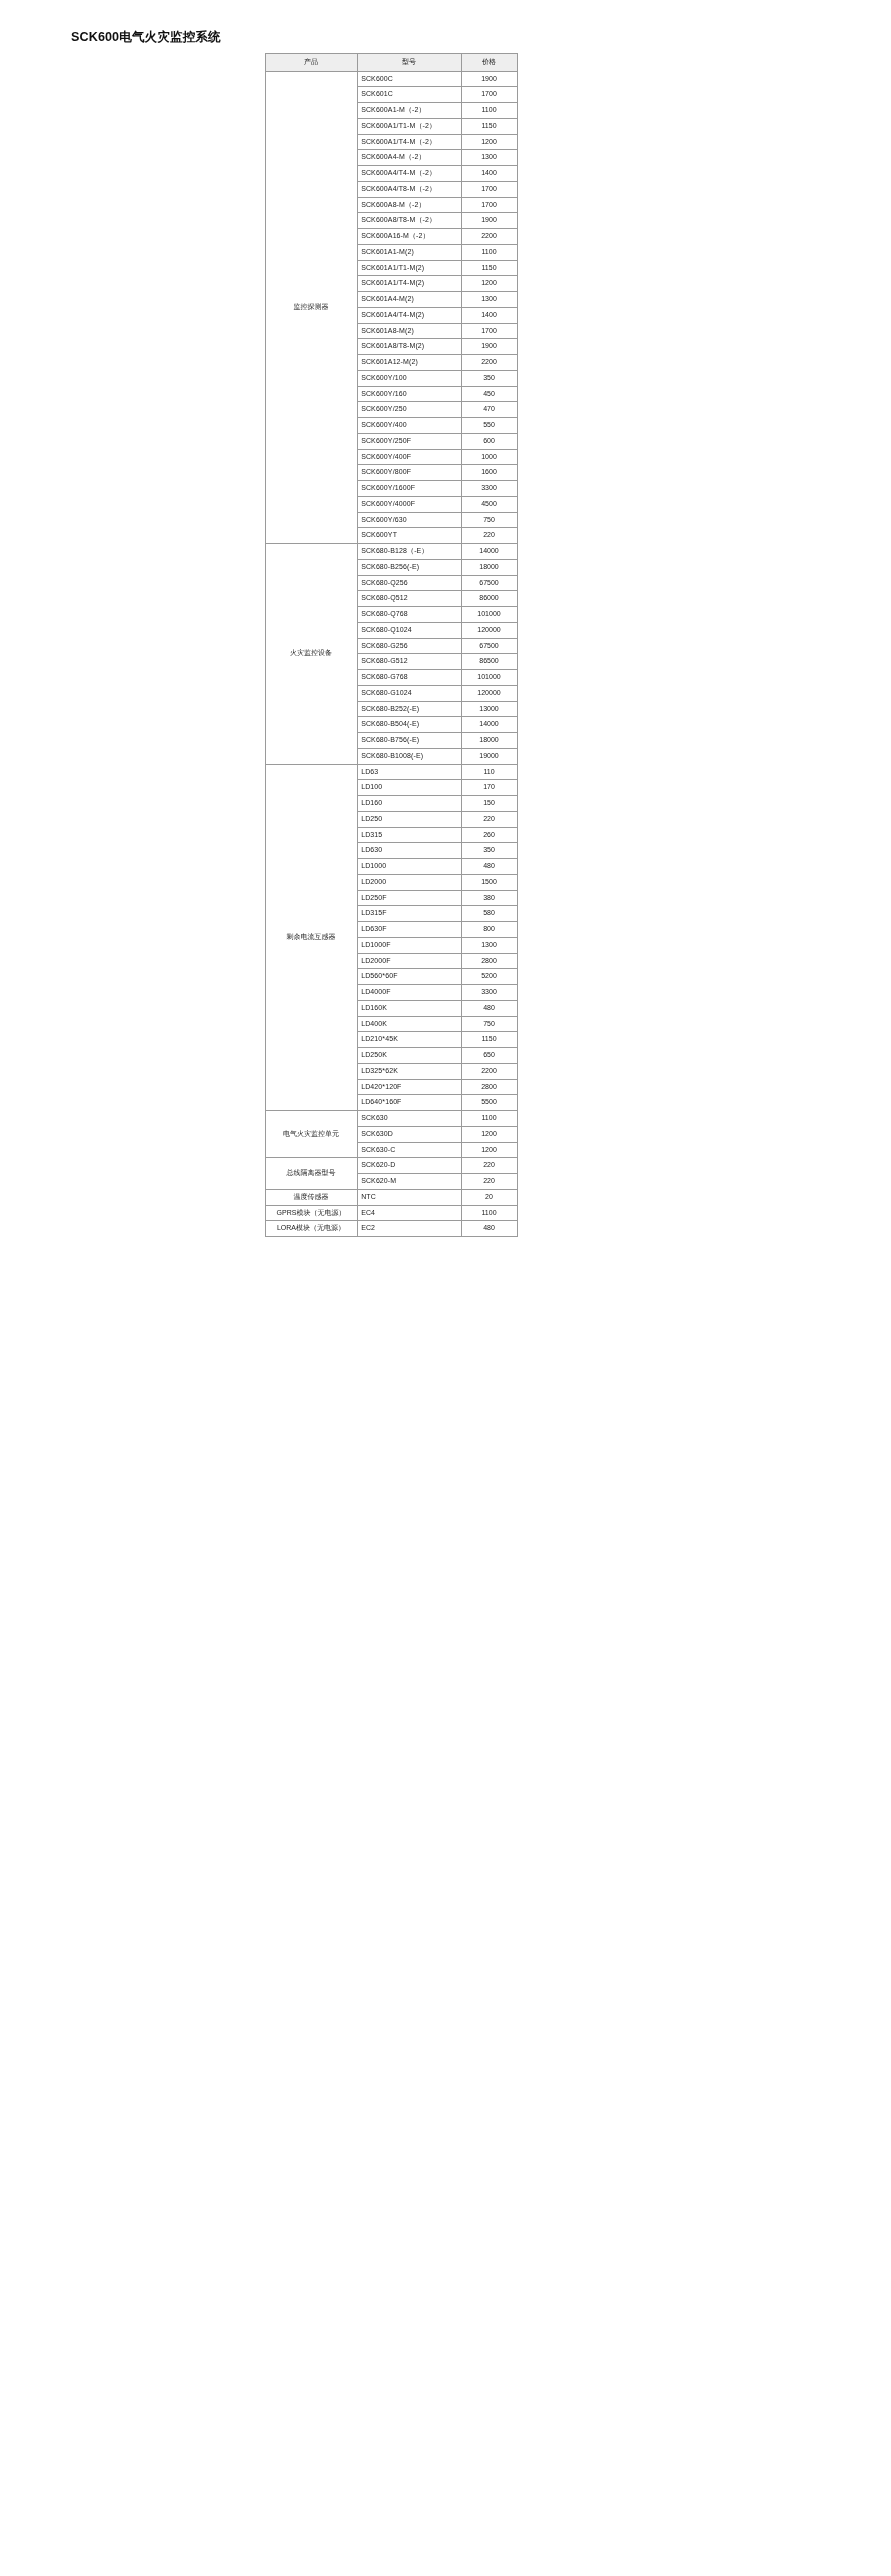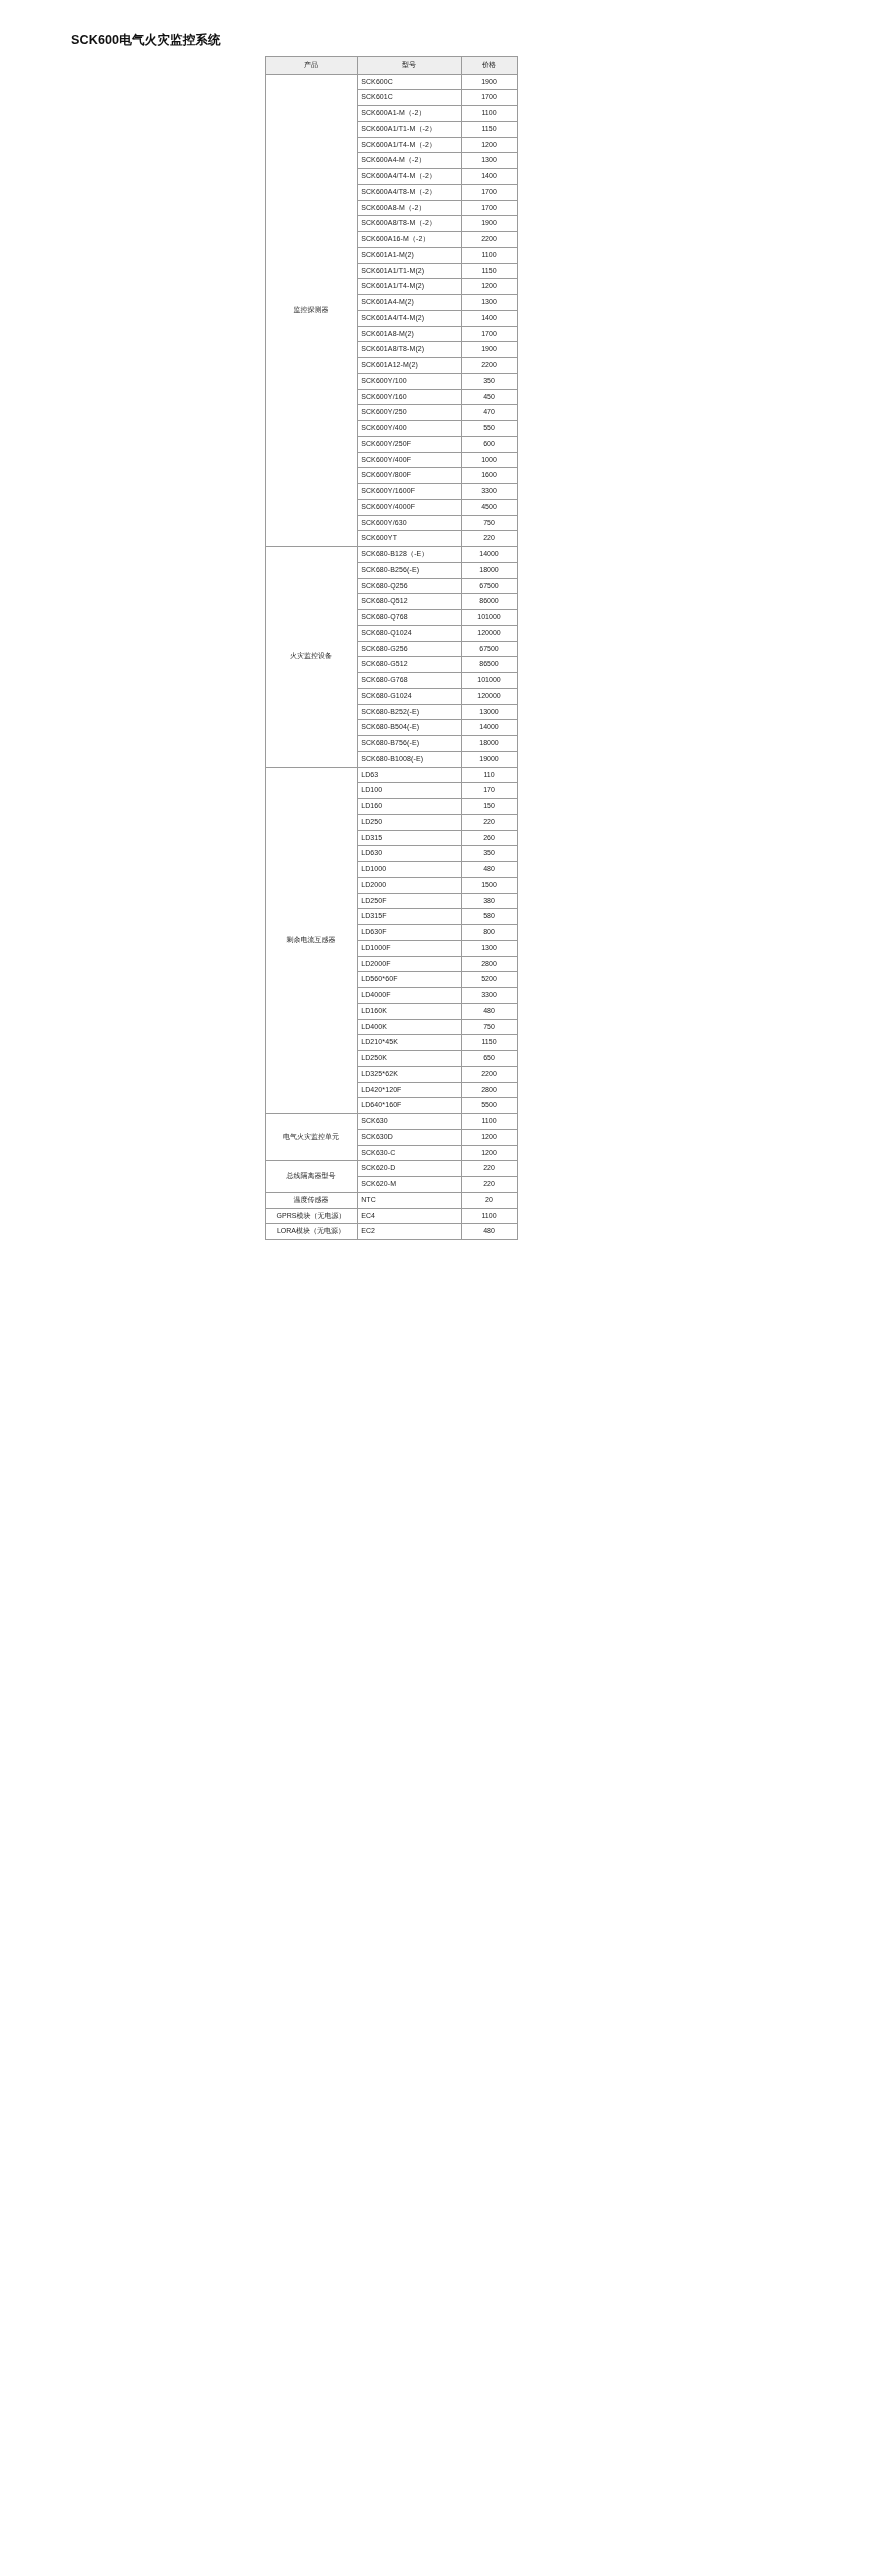--- a/index.html
+++ b/index.html
@@ -8,21 +8,22 @@
     background: #ffffff;
   }
   body {
     width: 891px;
     font-family: "Liberation Sans", "DejaVu Sans", sans-serif;
     color: #1a1a1a;
   }
   .page {
     width: 781px;
     box-sizing: border-box;
-    padding: 32px 0 21px 0;
+    padding: 17px 0 21px 0;
+    margin-top: 12px;
   }
   .title {
     font-size: 12.6px;
     font-weight: bold;
     margin: 0 0 7.4px 71px;
     letter-spacing: 0.1px;
     color: #111111;
   }
   .table-wrap {
     margin: 0 auto;

